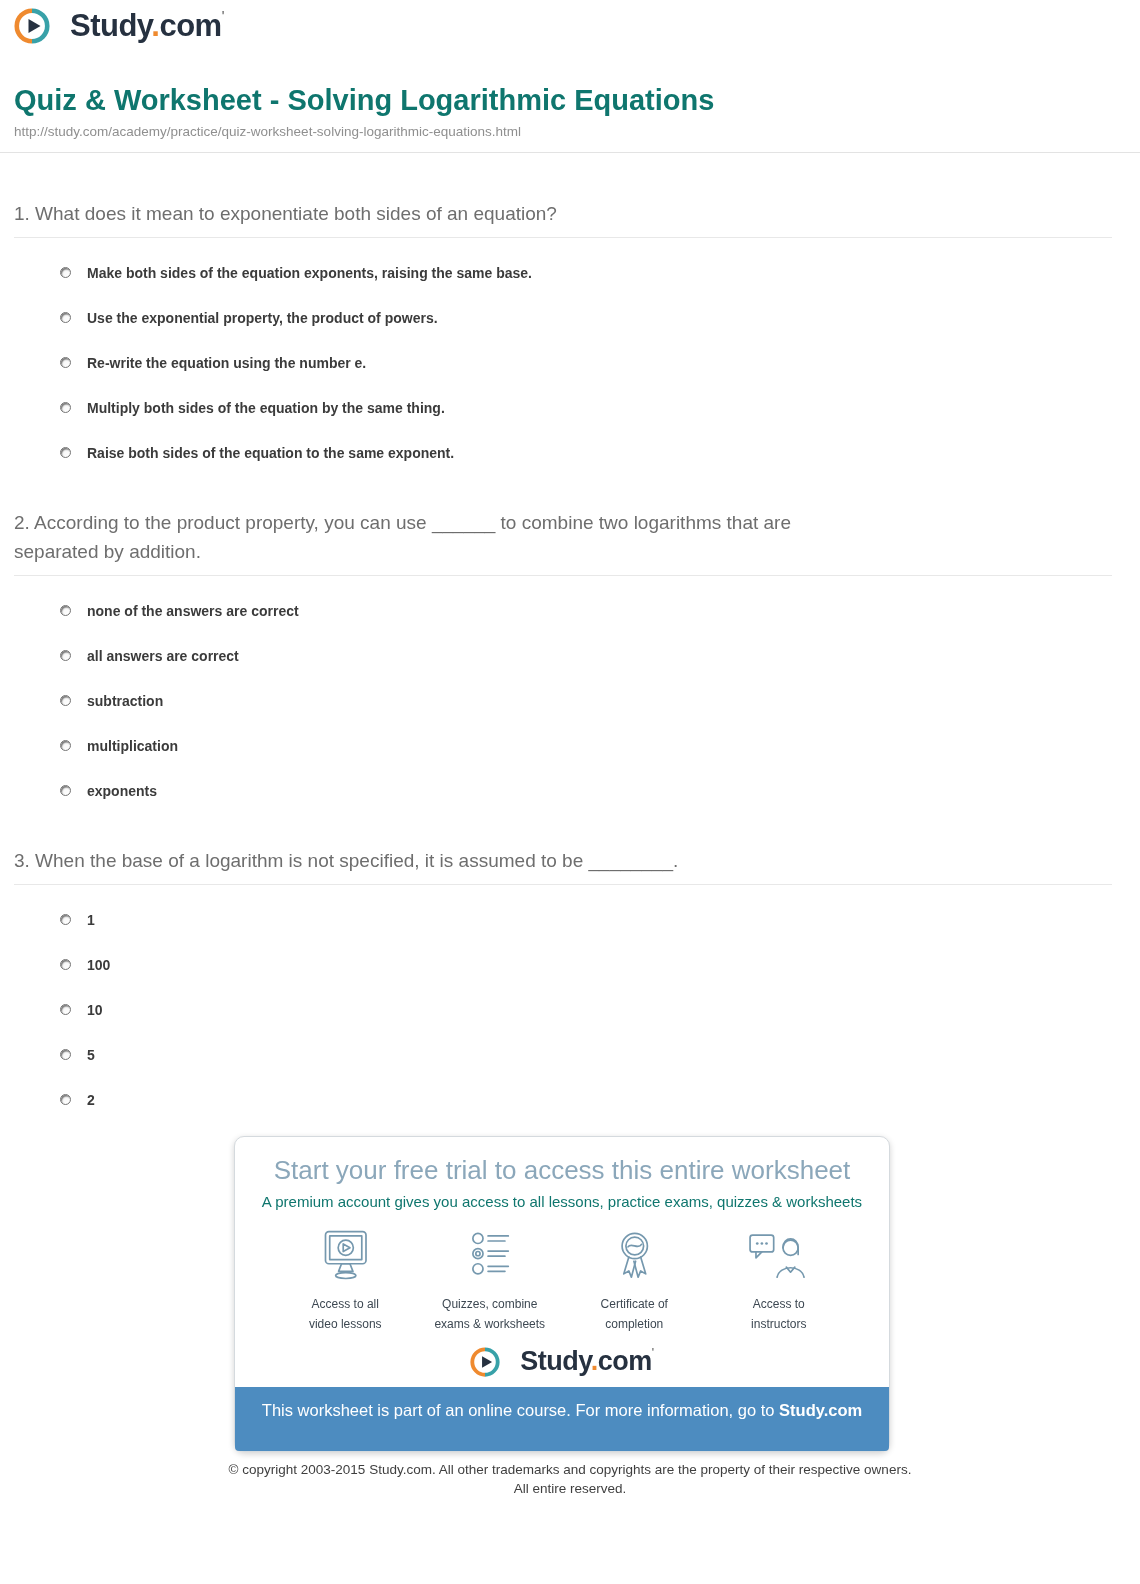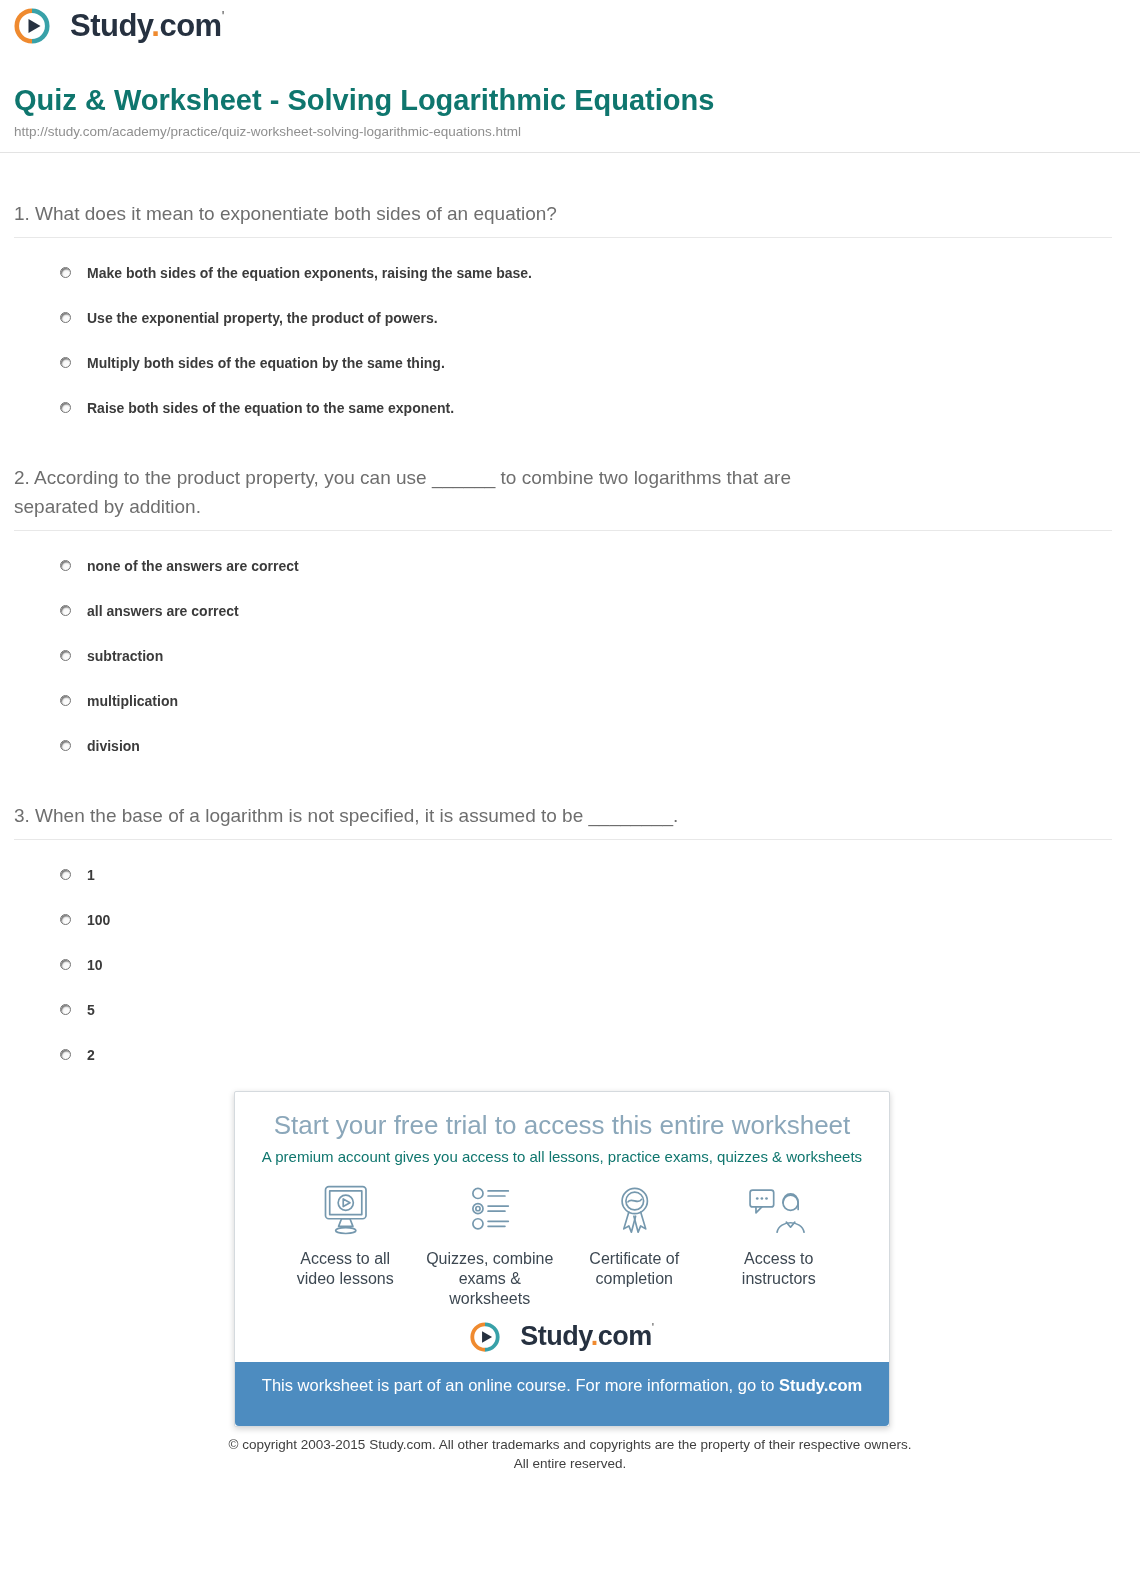--- a/index.html
+++ b/index.html
@@ -49,30 +49,30 @@
     border: 1px solid #767676; border-radius: 50%;
     background: #fbfbfb;
     box-shadow: inset 1px 1.5px 1.5px rgba(0,0,0,0.55), inset -1px -1px 1px rgba(255,255,255,0.9);
   }
   .option-label { font-size: 14px; font-weight: bold; color: #3b3b3b; }
 
   
   .trial-box {
     width: 656px; margin: 24px 0 0 234px;
     background: #fff;
-    border: 1px solid #d5dade; border-radius: 2px;
+    border: 1px solid #d5dade; border-radius: 10px;
     box-shadow: 0 2px 6px rgba(0,0,0,0.18);
   }
   .box-inner { padding: 18px 18px 0; text-align: center; }
   .box-title { font-size: 26px; color: #8ba7ba; line-height: 30px; }
   .box-subtitle { font-size: 15px; color: #0f766e; margin-top: 7px; line-height: 20px; }
   .features { display: flex; margin-top: 18px; padding: 0 20px; }
   .feature { flex: 1; text-align: center; }
   .feature svg { height: 54px; display: block; margin: 0 auto; }
-  .feature-label { margin-top: 10px; font-size: 16px; line-height: 20px; color: #3d4852; }
+  .feature-label { margin-top: 10px; font-size: 12px; line-height: 20px; color: #3d4852; }
   .box-logo { margin: 12px auto 10px; display: flex; justify-content: center; }
   .banner {
     background: #4d8cc0; border-radius: 0 0 4px 4px;
     height: 64px; line-height: 46px;
     text-align: center; color: #ffffff; font-size: 16.5px;
   }
   .banner .bold-link { font-weight: bold; color: #ffffff; cursor: pointer; }
 
   
   .copyright { margin-top: 8px; text-align: center; font-size: 13.5px; line-height: 19px; color: #3f3f3f; }
@@ -107,20 +107,24 @@
         <div class="option-row">
           <span class="radio"></span>
           <span class="option-label">Make both sides of the equation exponents, raising the same base.</span>
         </div>
         <div class="option-row">
           <span class="radio"></span>
           <span class="option-label">Use the exponential property, the product of powers.</span>
         </div>
         <div class="option-row">
           <span class="radio"></span>
+          <span class="option-label">Re-write the equation using the number e.</span>
+        </div>
+        <div class="option-row">
+          <span class="radio"></span>
           <span class="option-label">Multiply both sides of the equation by the same thing.</span>
         </div>
         <div class="option-row">
           <span class="radio"></span>
           <span class="option-label">Raise both sides of the equation to the same exponent.</span>
         </div>
       </div>
     </div>
     <div class="question">
       <div class="q-label">2. According to the product property, you can use ______ to combine two logarithms that are separated by addition.</div>
@@ -137,21 +141,21 @@
         <div class="option-row">
           <span class="radio"></span>
           <span class="option-label">subtraction</span>
         </div>
         <div class="option-row">
           <span class="radio"></span>
           <span class="option-label">multiplication</span>
         </div>
         <div class="option-row">
           <span class="radio"></span>
-          <span class="option-label">division</span>
+          <span class="option-label">exponents</span>
         </div>
       </div>
     </div>
     <div class="question">
       <div class="q-label">3. When the base of a logarithm is not specified, it is assumed to be ________.</div>
       <div class="q-divider"></div>
       <div class="options">
         <div class="option-row">
           <span class="radio"></span>
           <span class="option-label">1</span>

